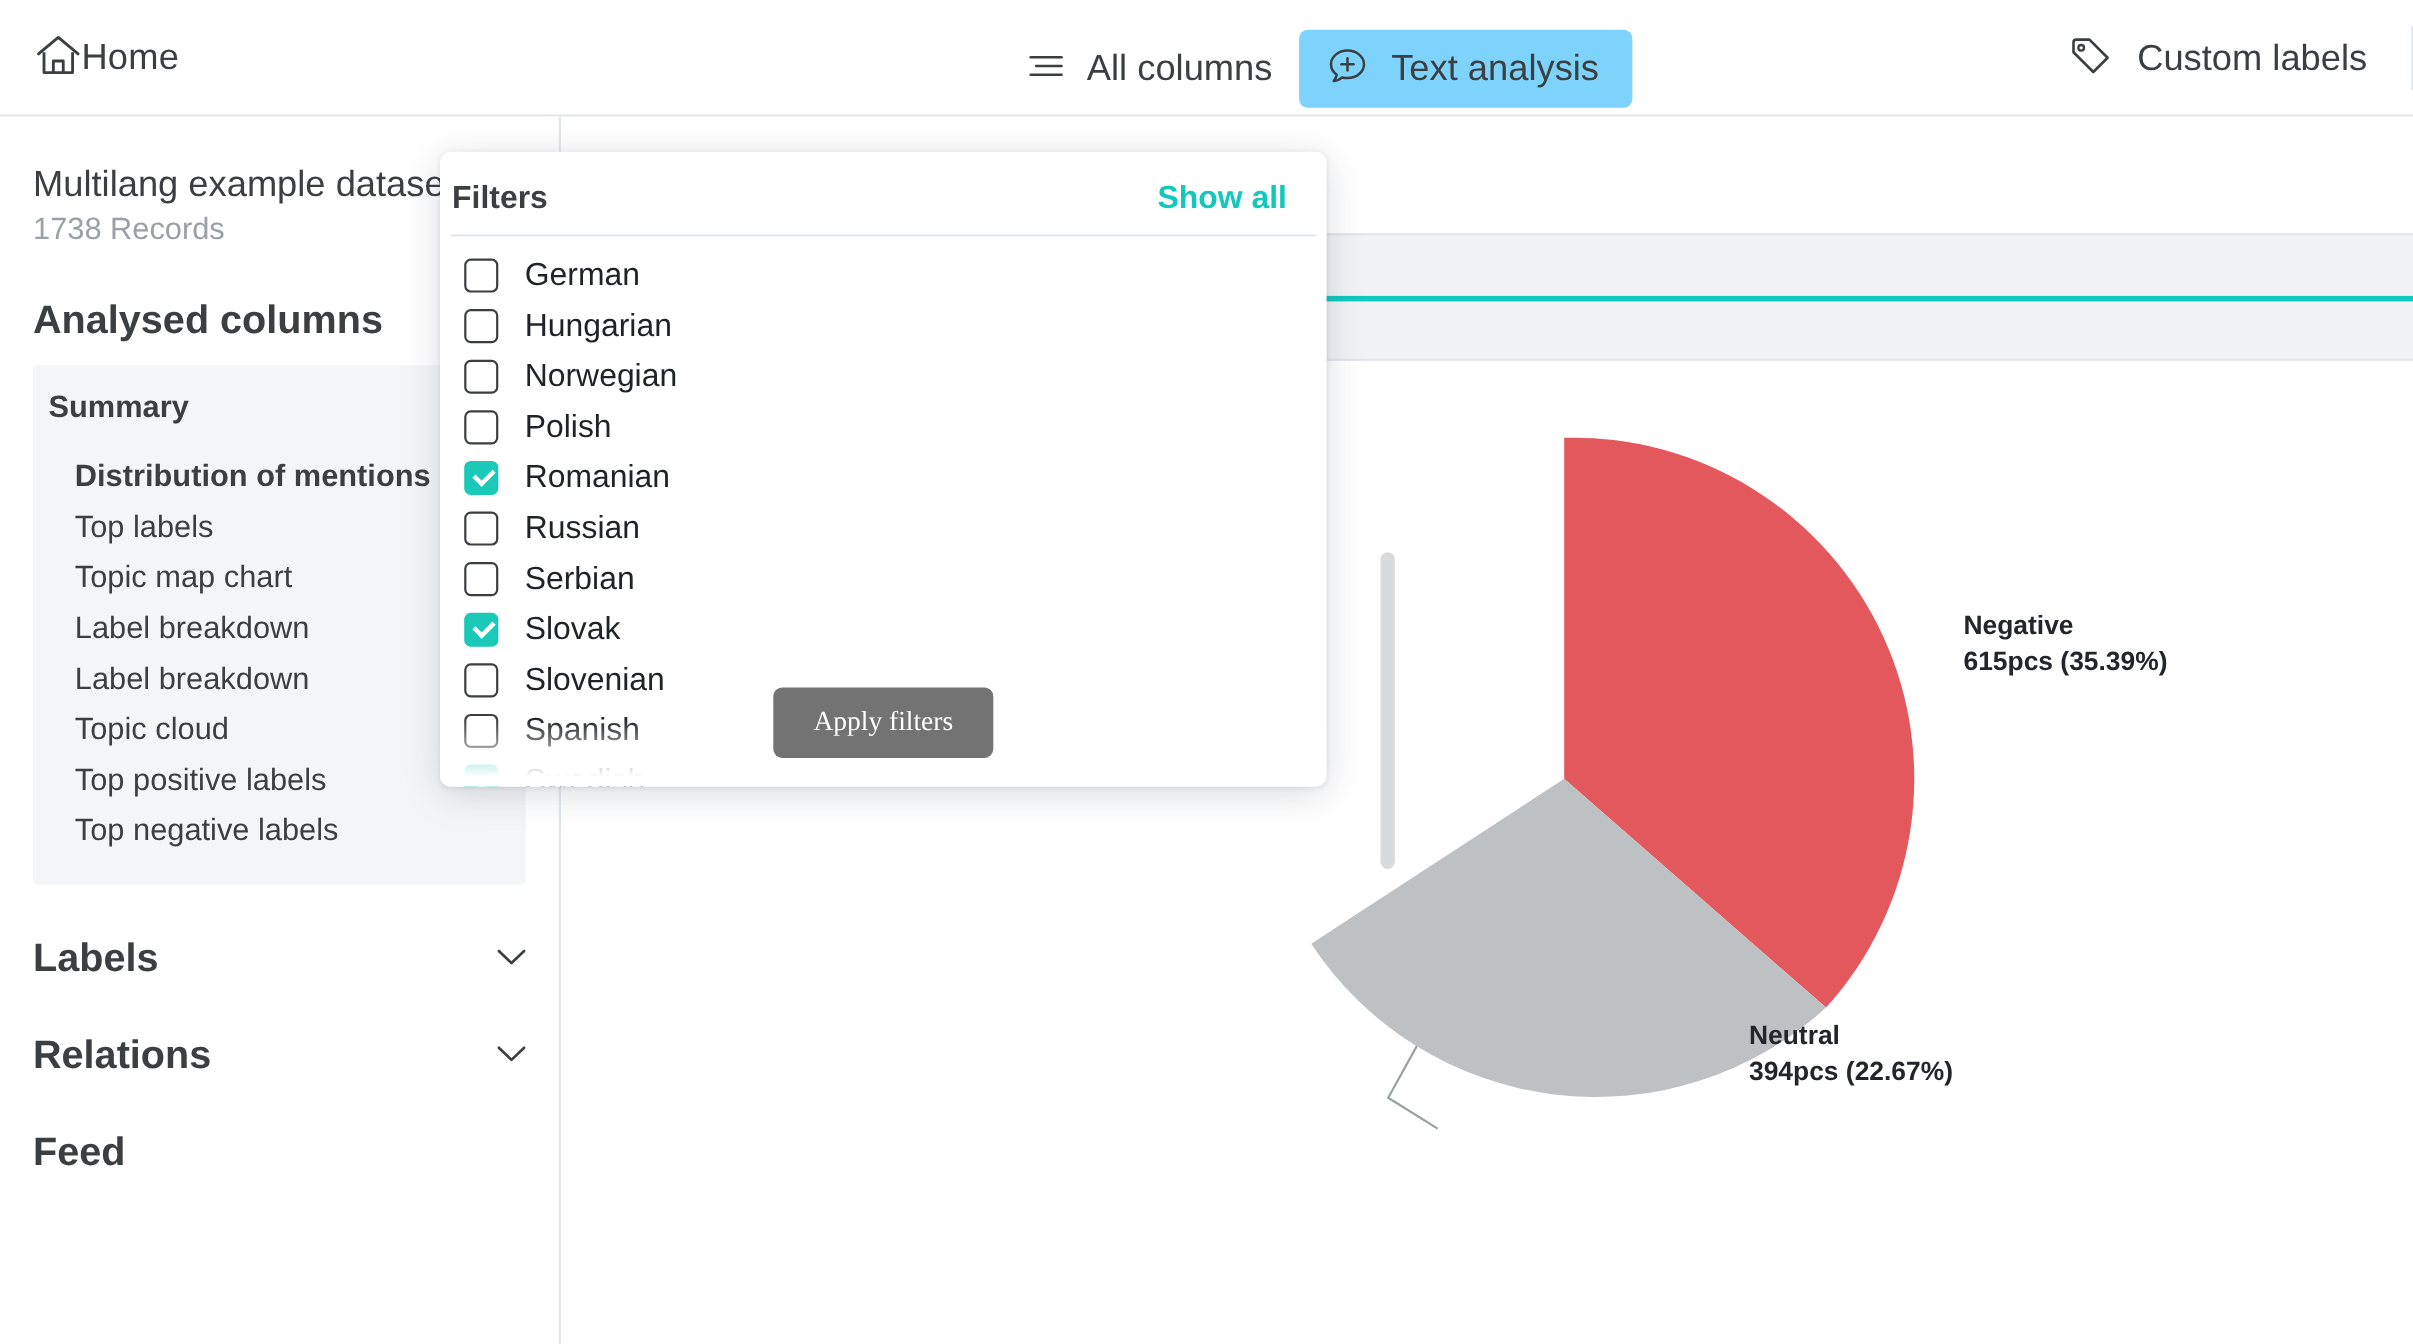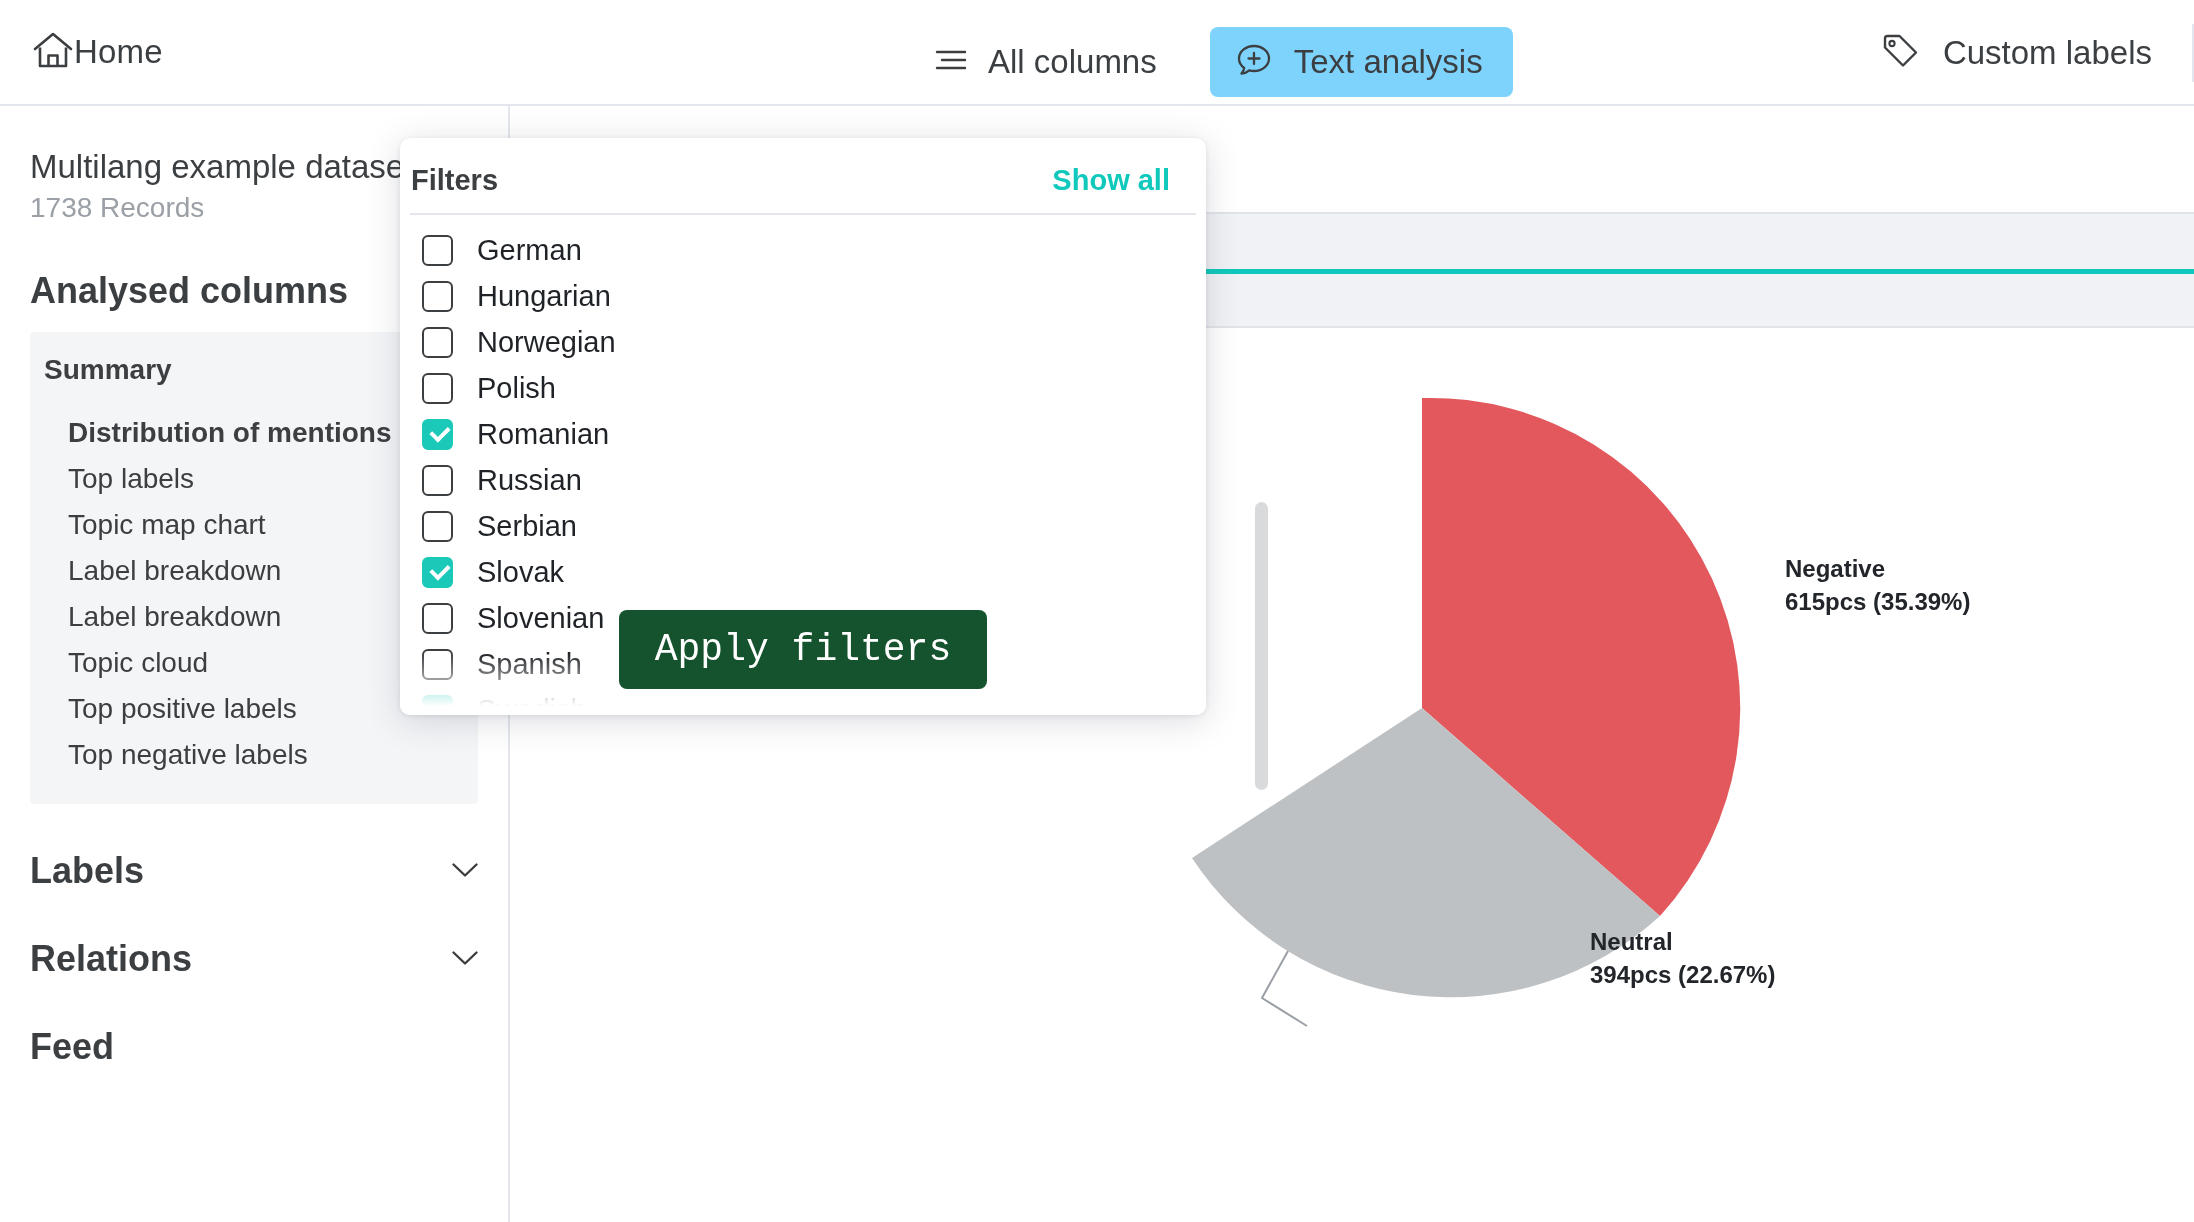--- a/index.html
+++ b/index.html
@@ -28,21 +28,21 @@
     display: flex; align-items: center; 
     margin-left: 32px;
     cursor: pointer;
   }
   .home-btn .label {
     font-size: 33px; color: #3c3f42; letter-spacing: .2px;
   }
   .topbar-center {
     position: absolute;
     left: 920px; top: 0; height: 124px;
-    display: flex; align-items: center; gap: 39px;
+    display: flex; align-items: center; gap: 10px;
   }
   .allcols {
     display: flex; align-items: center; gap: 20px;
     cursor: pointer; padding: 10px 14px;
   }
   .allcols .label { font-size: 33px; color: #3c3f42; }
   .textanalysis {
     display: flex; align-items: center; gap: 22px;
     background: #7dd3fc;
     border-radius: 8px;
@@ -249,28 +249,28 @@
     background: linear-gradient(to bottom, rgba(255,255,255,0) 0%, #ffffff 62%);
     pointer-events: none;
   }
   .apply-row {
     position: absolute;
     left: 0; bottom: 26px;
     width: 100%;
     display: flex; justify-content: center;
   }
   .apply-btn {
-    background: #14532d;
+    background: #737373;
     color: #ffffff;
-    font-size: 38px;
+    font-size: 25px;
     border: none;
     border-radius: 8px;
     padding: 18px 36px;
     cursor: pointer;
-    font-family: Liberation Mono, monospace;
+    font-family: Liberation Serif, serif;
   }
 </style>
 </head>
 <body>
 
 <div class="topbar">
 
   <div class="home-btn">
     <span>
       <svg width="42" height="40" viewBox="0 0 42 40" fill="none">

